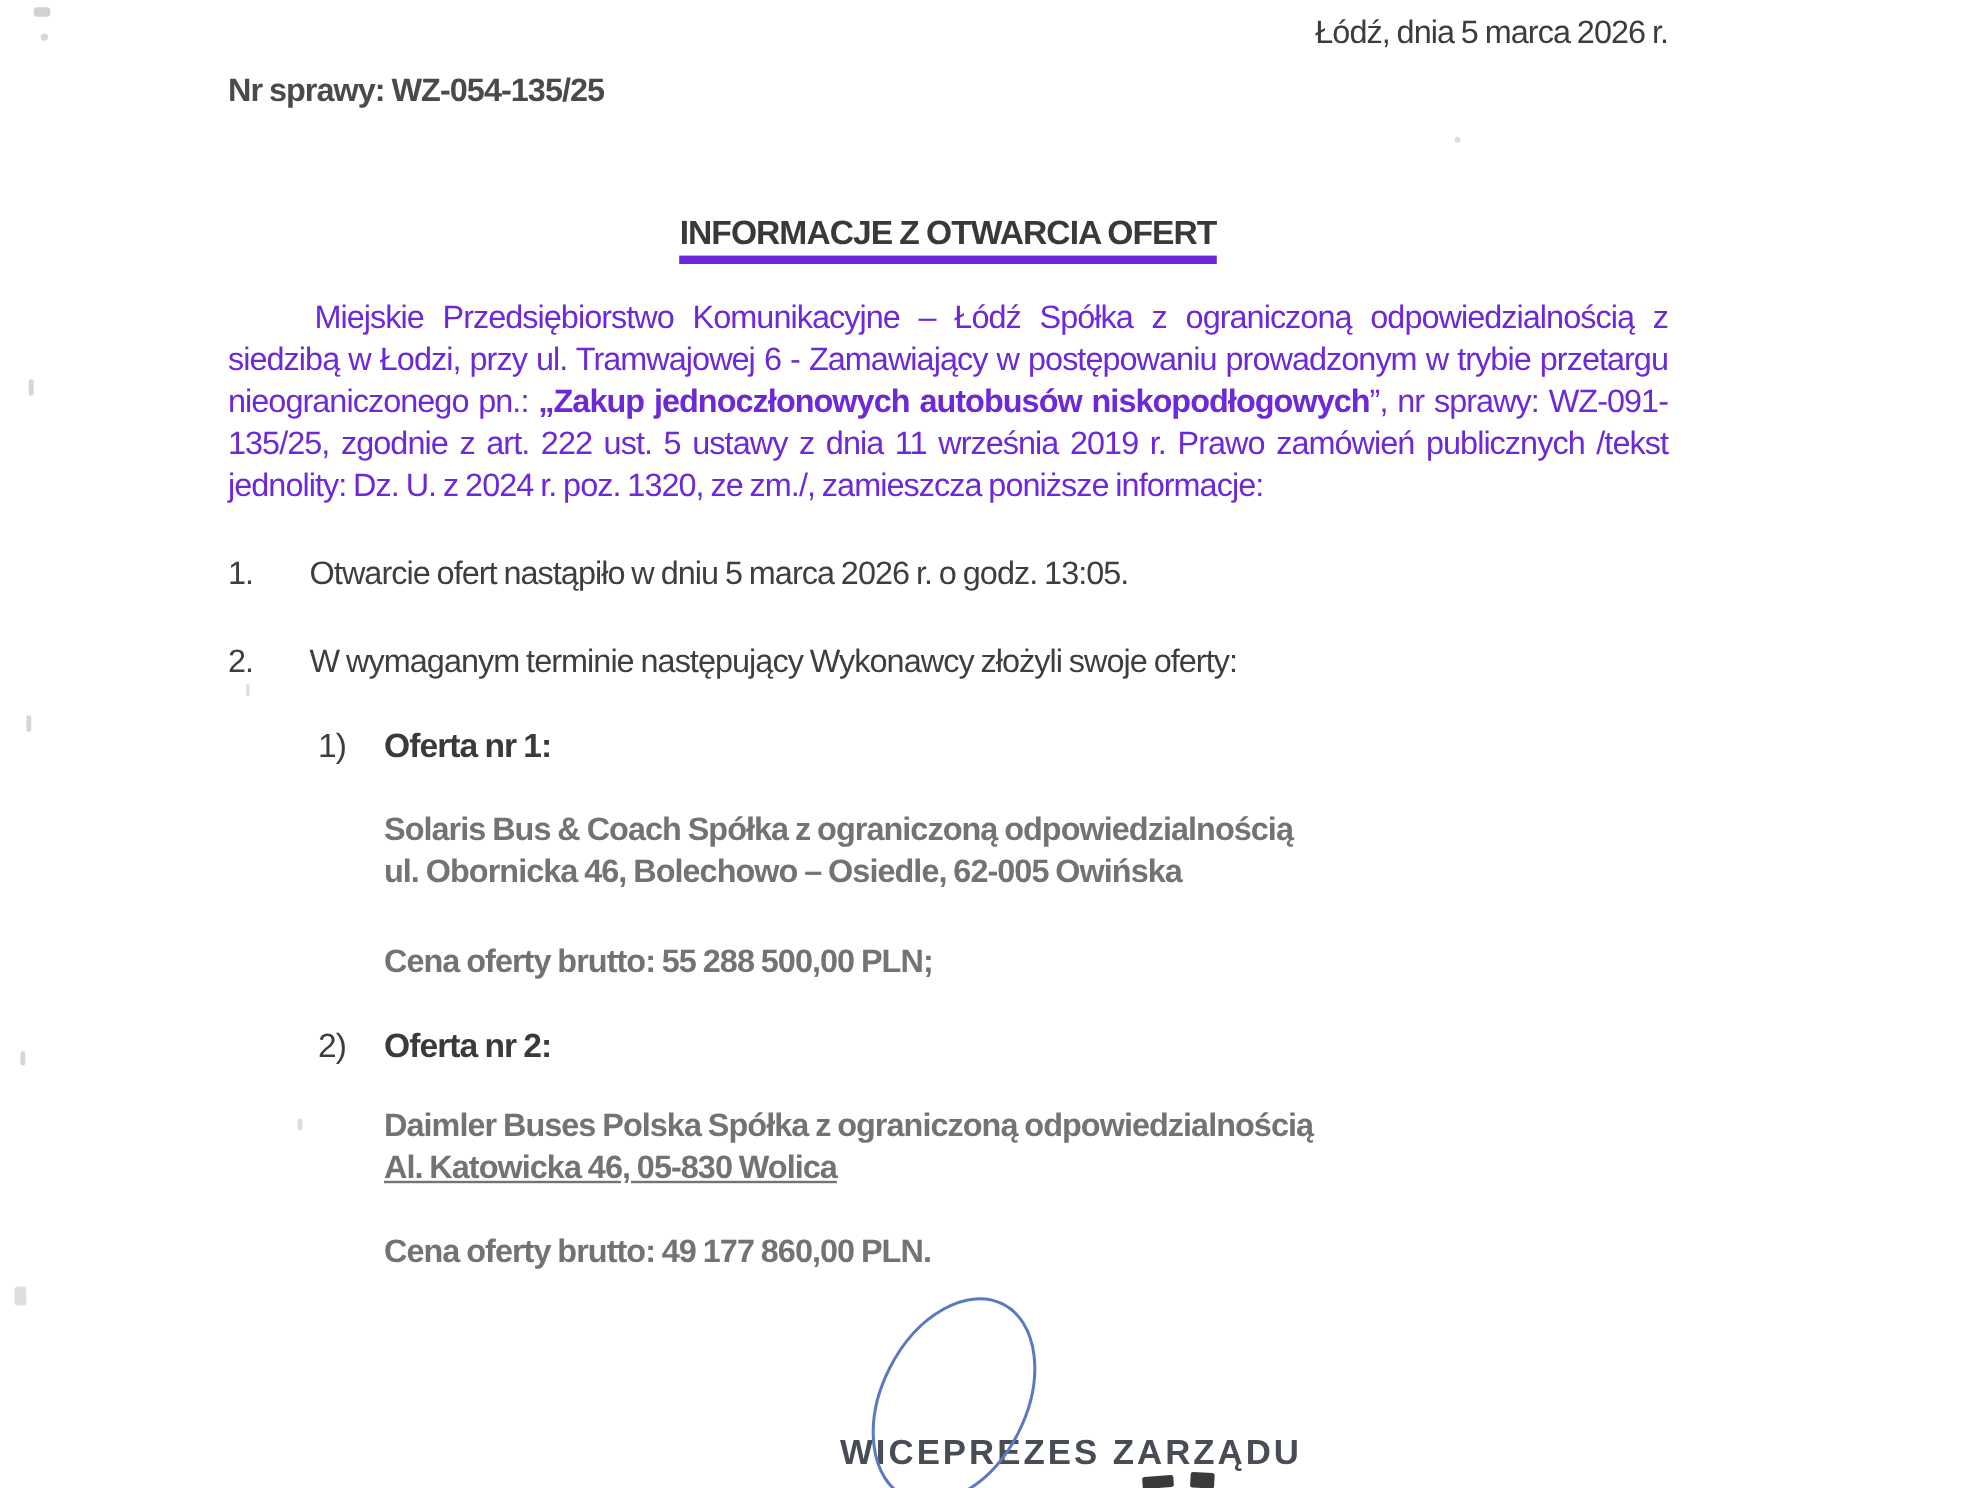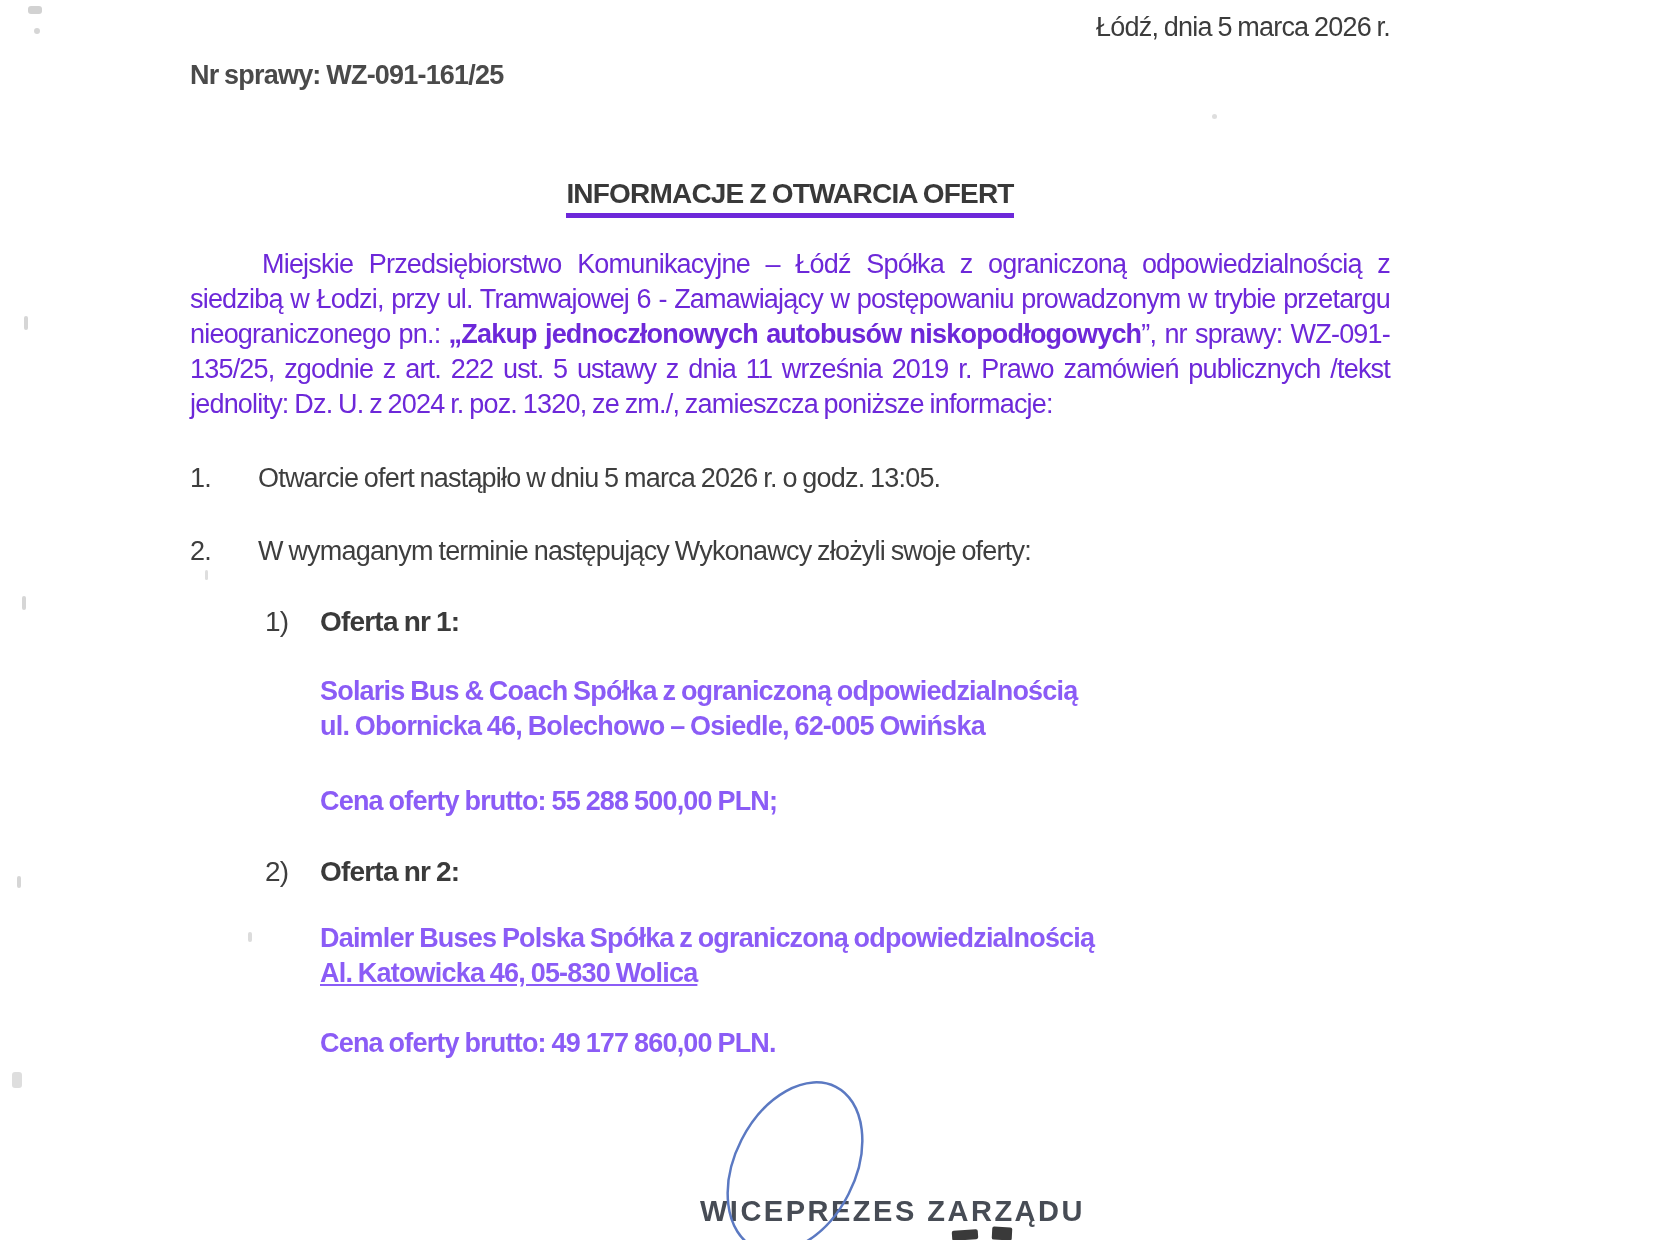--- a/index.html
+++ b/index.html
@@ -33,21 +33,21 @@
   .title-wrap {
     position: absolute;
     top: 178px; left: 190px; width: 1200px;
     text-align: center;
   }
   .title-text {
     display: inline-block;
     font-size: 28px;
     font-weight: bold;
     color: #393939;
-    border-bottom: 5px solid #6d28d9;
+    border-bottom: 7px solid #6d28d9;
     padding-bottom: 3px;
   }
   .intro {
     position: absolute;
     top: 247px; left: 190px; width: 1200px;
     font-size: 27px;
     line-height: 35px;
     text-align: justify;
     text-indent: 72px;
     color: #6d28d9;
@@ -73,21 +73,21 @@
   }
   .offer-heading .omarker { display: inline-block; width: 55px; font-weight: normal; color: #3e3e3e; }
   .o1h { top: 606px; }
   .o2h { top: 856px; }
 
   .offer-line {
     position: absolute;
     left: 320px;
     font-size: 27px;
     font-weight: bold;
-    color: #8b5cf6;
+    color: #737373;
     white-space: nowrap;
   }
   .o1c { top: 676px; }
   .o1a { top: 711px; text-align: right; }
   .o1p { top: 786px; }
   .o2c { top: 923px; }
   .o2a { top: 958px; text-decoration: underline; }
   .o2p { top: 1028px; }
 
   .role-title {
@@ -128,21 +128,21 @@
   .sp8 { left: 248px; top: 932px;  width: 4px;  height: 10px; opacity: .3; }
   .sp9 { left: 205px; top: 570px;  width: 3px;  height: 10px; opacity: .28; }
 </style>
 </head>
 <body>
 
 <div class="page">
 
   <div class="place-date condensed">Łódź, dnia 5 marca 2026 r.</div>
 
-  <div class="case-no condensed">Nr sprawy: WZ-091-161/25</div>
+  <div class="case-no condensed">Nr sprawy: WZ-054-135/25</div>
 
   <div class="title-wrap">
     <span class="title-text condensed">INFORMACJE Z OTWARCIA OFERT</span>
   </div>
 
   <div class="intro condensed"><span>Miejskie Przedsiębiorstwo Komunikacyjne – Łódź Spółka z ograniczoną odpowiedzialnością z siedzibą w Łodzi, przy ul. Tramwajowej 6 - Zamawiający w postępowaniu prowadzonym w trybie przetargu nieograniczonego pn.: </span><span class="b">„Zakup jednoczłonowych autobusów niskopodłogowych</span><span>”, nr sprawy: WZ-091-135/25, zgodnie z art. 222 ust. 5 ustawy z dnia 11 września 2019 r. Prawo zamówień publicznych /tekst jednolity: Dz. U. z 2024 r. poz. 1320, ze zm./, zamieszcza poniższe informacje:</span></div>
 
   <div class="num-item item-1 condensed">
     <span class="marker">1.</span><span>Otwarcie ofert nastąpiło w dniu 5 marca 2026 r. o godz. 13:05.</span>
   </div>

